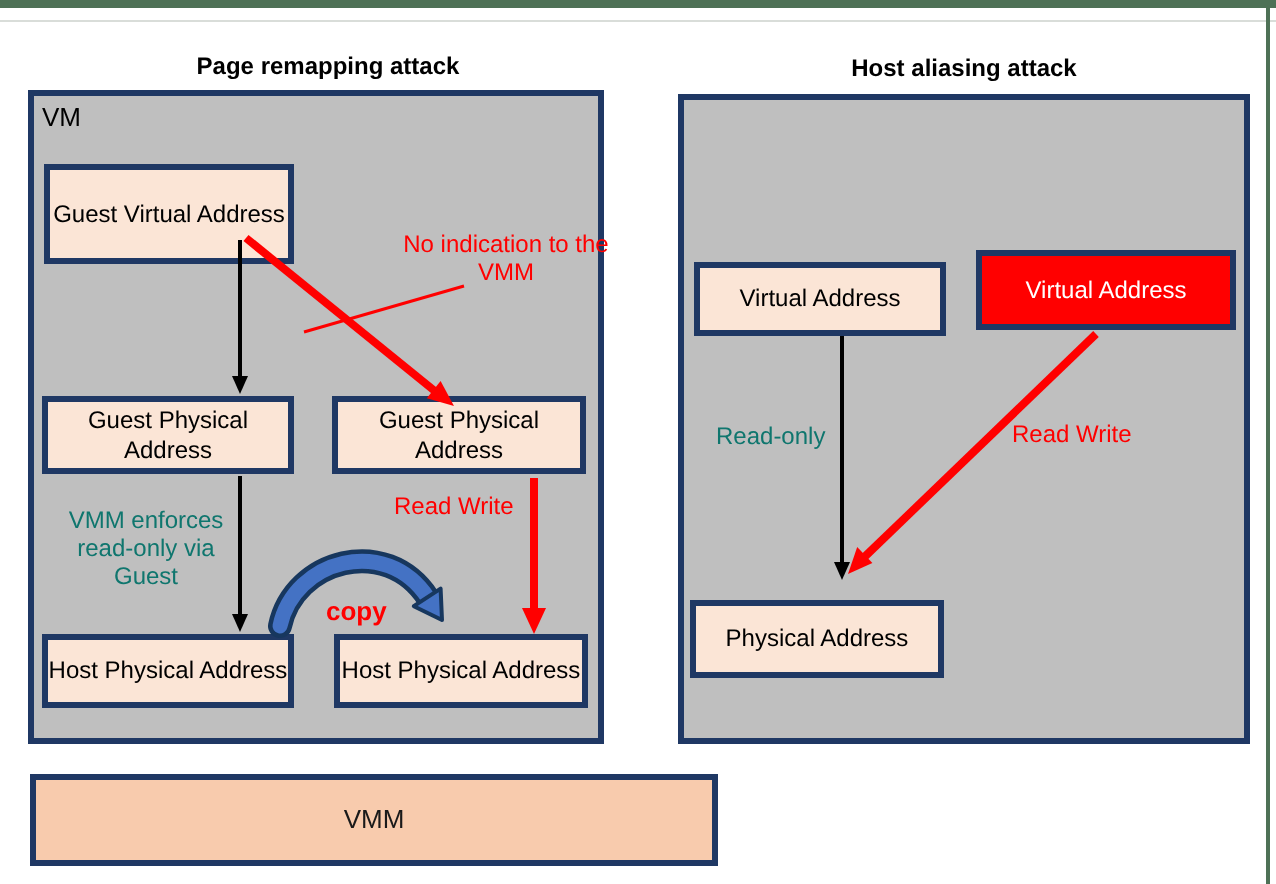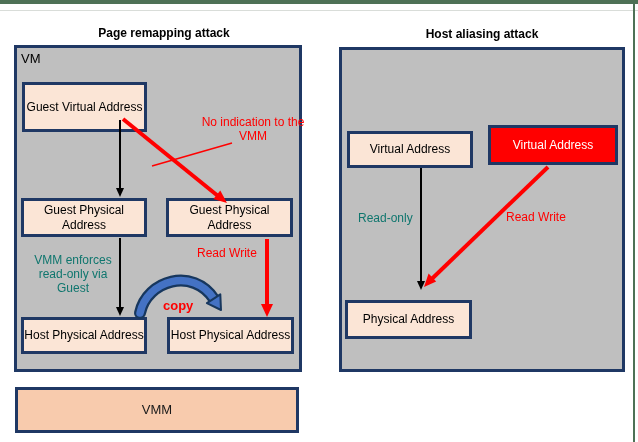--- a/index.html
+++ b/index.html
@@ -77,21 +77,21 @@
   </div>
 
   <div class="note red" style="left:176px;top:116px;width:106px;margin-left:24px;">No indication to the VMM</div>
 
   <div class="note red nowrap" style="left:197px;top:247px;">Read Write</div>
 
   <div class="note blue" style="left:27px;top:254px;width:92px;">VMM enforces read-only via Guest</div>
 
   <div class="note copy-label" style="left:163px;top:299px;">copy</div>
 
-  <div class="box vmm" style="left:15px;top:387px;width:284px;height:46px;">
+  <div class="box vmm" style="left:15px;top:387px;width:344px;height:46px;">
     <span>VMM</span>
   </div>
 
   <div class="panel-title" style="left:339px;top:27px;width:286px;">Host aliasing attack</div>
 
   <div class="panel" style="left:339px;top:47px;width:286px;height:325px;"></div>
 
   <div class="box" style="left:347px;top:131px;width:126px;height:37px;">
     <span>Virtual Address</span>
   </div>

